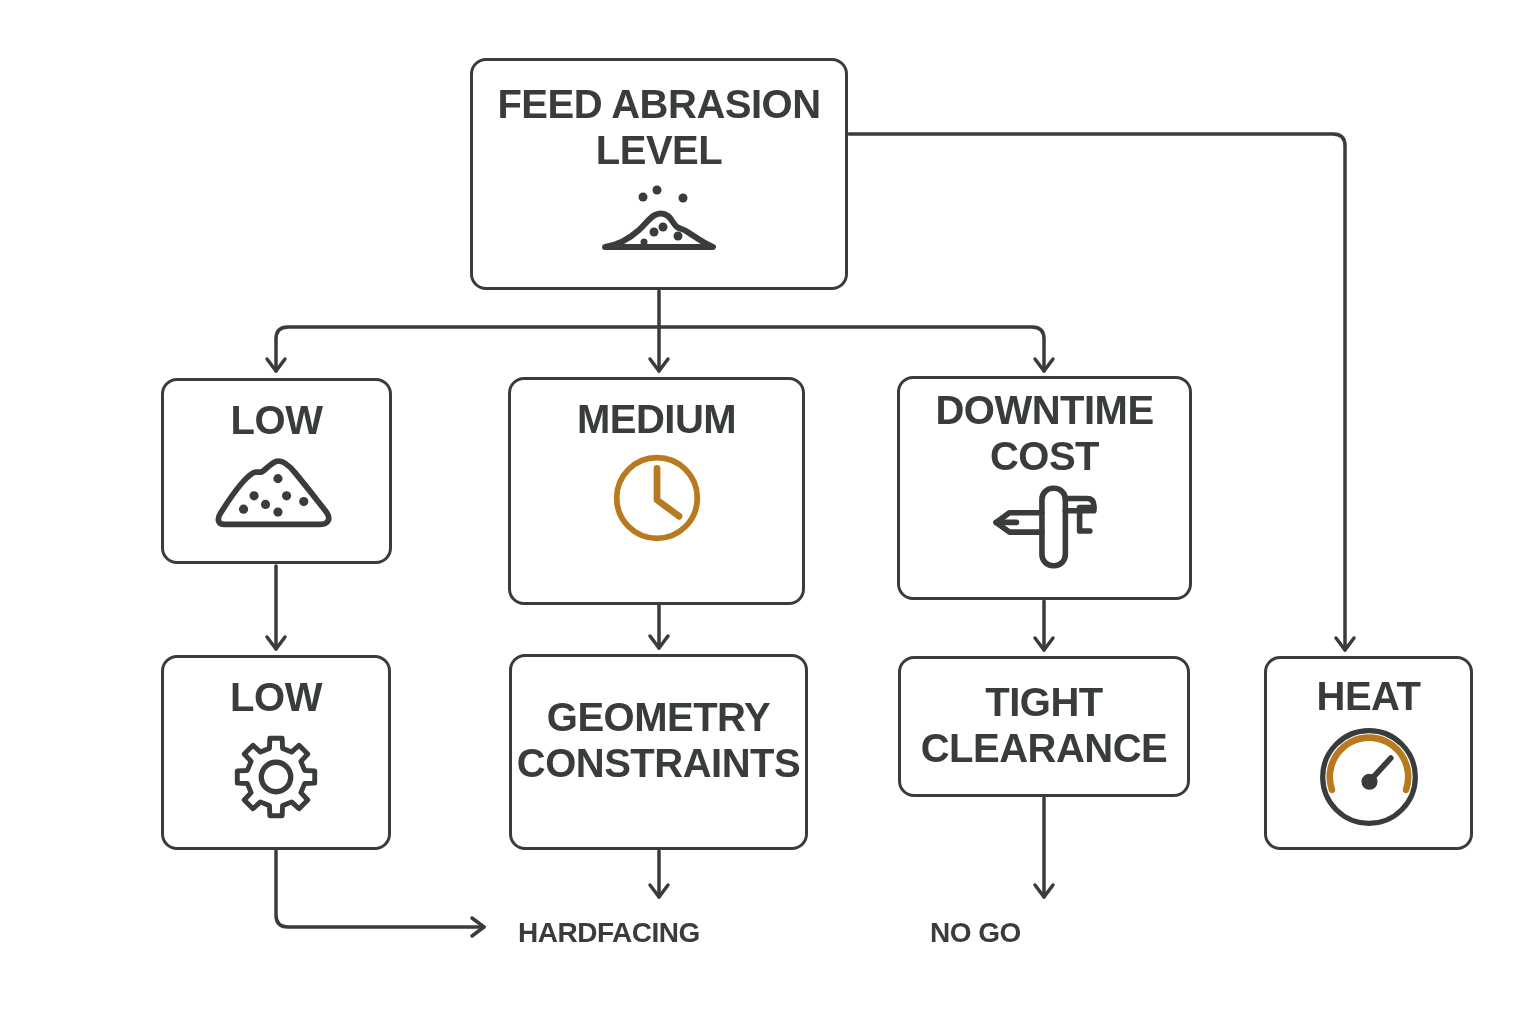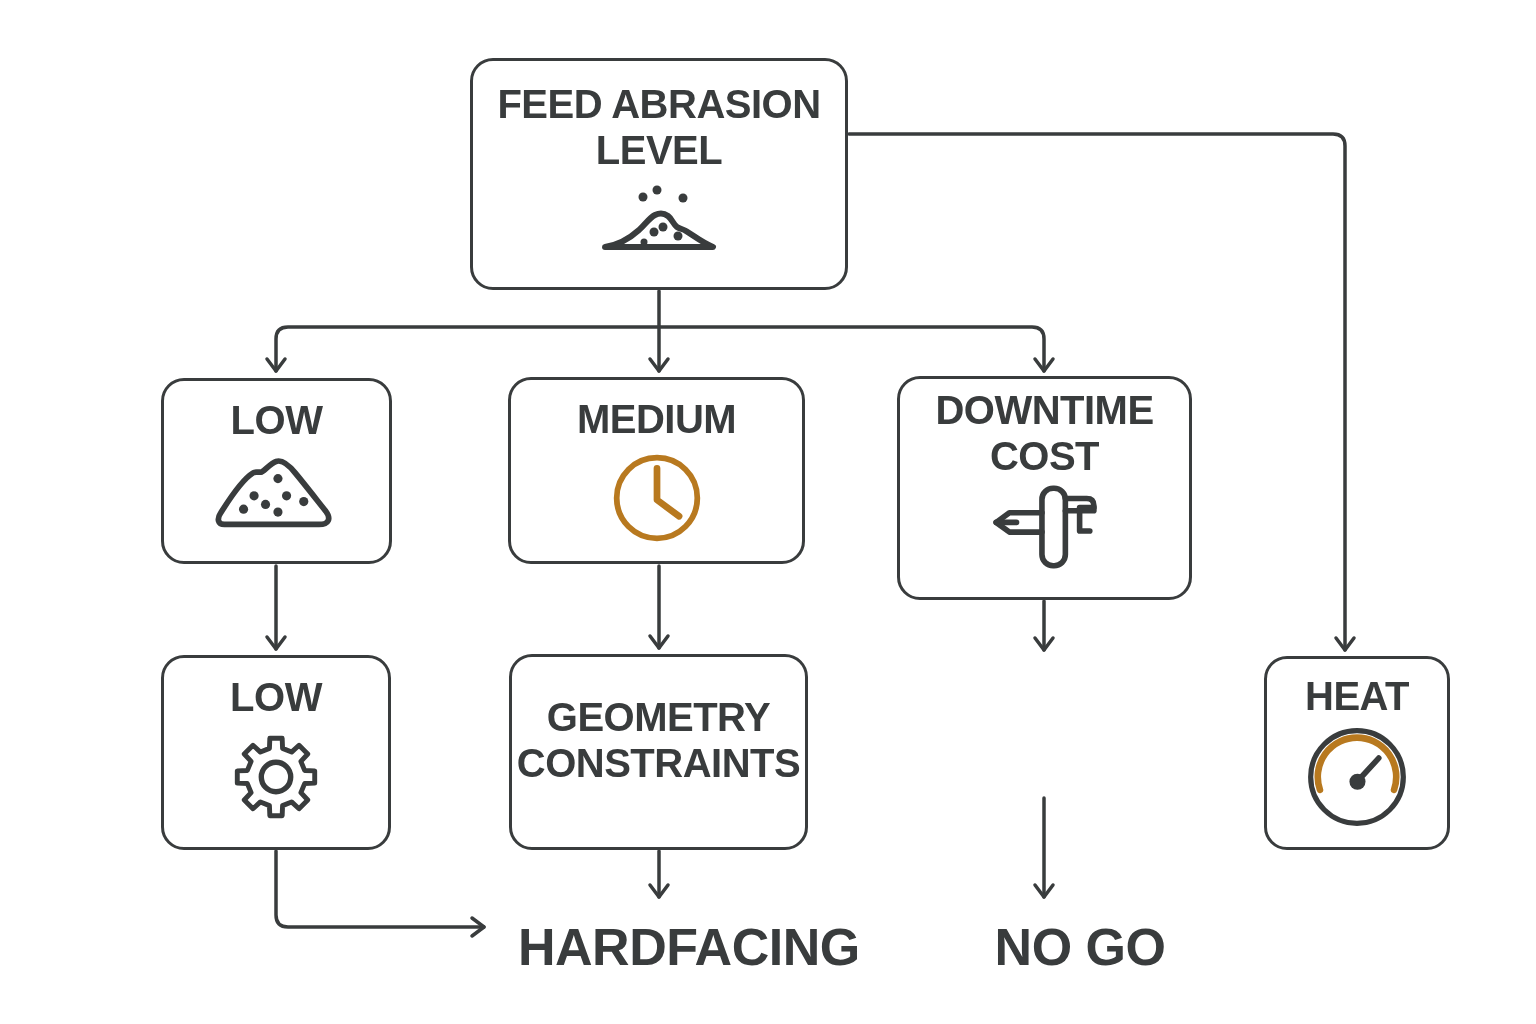--- a/index.html
+++ b/index.html
@@ -1,30 +1,30 @@
 <!DOCTYPE html>
 <html><head>
 <meta charset="utf-8">
 <style>
   html,body{margin:0;padding:0;background:#ffffff;}
   #canvas{
     position:relative;width:1536px;height:1024px;background:#ffffff;overflow:hidden;
     font-family:"Liberation Sans",sans-serif;color:#393c3d;
   }
   .node{
-    position:absolute;background:#ffffff;border:3.5px solid #393c3d;border-radius:23px;
+    position:absolute;background:#ffffff;border:3.5px solid #393c3d;border-radius:16px;
     box-sizing:border-box;display:flex;flex-direction:column;align-items:center;
   }
   .title{
     font-weight:700;font-size:40px;line-height:1.15;text-align:center;
     letter-spacing:-0.5px;white-space:pre-line;color:#393c3d;
   }
   .outcome-label{
-    position:absolute;font-weight:700;font-size:52px;letter-spacing:-0.5px;
-    text-align:center;color:#393c3d;
+    position:absolute;font-weight:700;font-size:28px;letter-spacing:-0.5px;
+    color:#393c3d;
   }
   svg.icon{display:block;}
   #edges{position:absolute;left:0;top:0;pointer-events:none;}
 </style>
 </head>
 <body>
 
 <div id="canvas">
 
   <svg id="edges" width="1536" height="1024" viewBox="0 0 1536 1024">
@@ -74,21 +74,21 @@
         <circle cx="75" cy="49" r="4.8"></circle>
         <circle cx="41" cy="49" r="4.8"></circle>
         <circle cx="53" cy="58" r="4.8"></circle>
         <circle cx="93" cy="55" r="4.8"></circle>
         <circle cx="30" cy="63" r="4.8"></circle>
         <circle cx="66" cy="66" r="4.8"></circle>
       </g>
     </svg>
   </div>
 
-  <div class="node" style="left:508px;top:377px;width:297px;height:187px;padding-top:16px;">
+  <div class="node" style="left:508px;top:377px;width:297px;height:228px;padding-top:16px;">
     <div class="title">MEDIUM</div>
     <svg class="icon" width="96" height="96" viewBox="0 0 100 100" style="margin-top:8px;">
       <g stroke="#b8791f" fill="none" stroke-linecap="round" stroke-linejoin="round">
         <circle cx="50" cy="50" r="42" stroke-width="6"></circle>
         <path d="M50 19 L50 52 L73 69" stroke-width="7"></path>
       </g>
     </svg>
   </div>
 
   <div class="node" style="left:897px;top:376px;width:295px;height:224px;padding-top:8px;">
@@ -114,22 +114,26 @@
         <circle cx="0" cy="0" r="15" stroke-width="5.5"></circle>
       </g>
     </svg>
   </div>
 
   <div class="node" style="left:509px;top:654px;width:299px;height:196px;padding-top:37px;">
     <div class="title">GEOMETRY
 CONSTRAINTS</div>
   </div>
 
+  <div class="node" style="left:898px;top:656px;width:292px;height:141px;padding-top:20px;">
+    <div class="title">TIGHT
+CLEARANCE</div>
+  </div>
 
-  <div class="node" style="left:1264px;top:656px;width:186px;height:194px;padding-top:14px;">
+  <div class="node" style="left:1264px;top:656px;width:209px;height:194px;padding-top:14px;">
     <div class="title">HEAT</div>
     <svg class="icon" width="104" height="104" viewBox="0 0 110 110" style="margin-top:6px;">
       <circle cx="55" cy="55" r="49" stroke="#393c3d" stroke-width="5.5" fill="none"></circle>
       <path d="M15.8 68.5 A41.5 41.5 0 1 1 94.2 68.5" stroke="#b8791f" stroke-width="7" fill="none" stroke-linecap="round"></path>
       <line x1="56" y1="59" x2="78" y2="35" stroke="#393c3d" stroke-width="6" stroke-linecap="round"></line>
       <circle cx="55.5" cy="60" r="8.5" fill="#393c3d"></circle>
     </svg>
   </div>
 
   <div class="outcome-label" style="left:518px;top:917px;width:300px;">HARDFACING</div>

